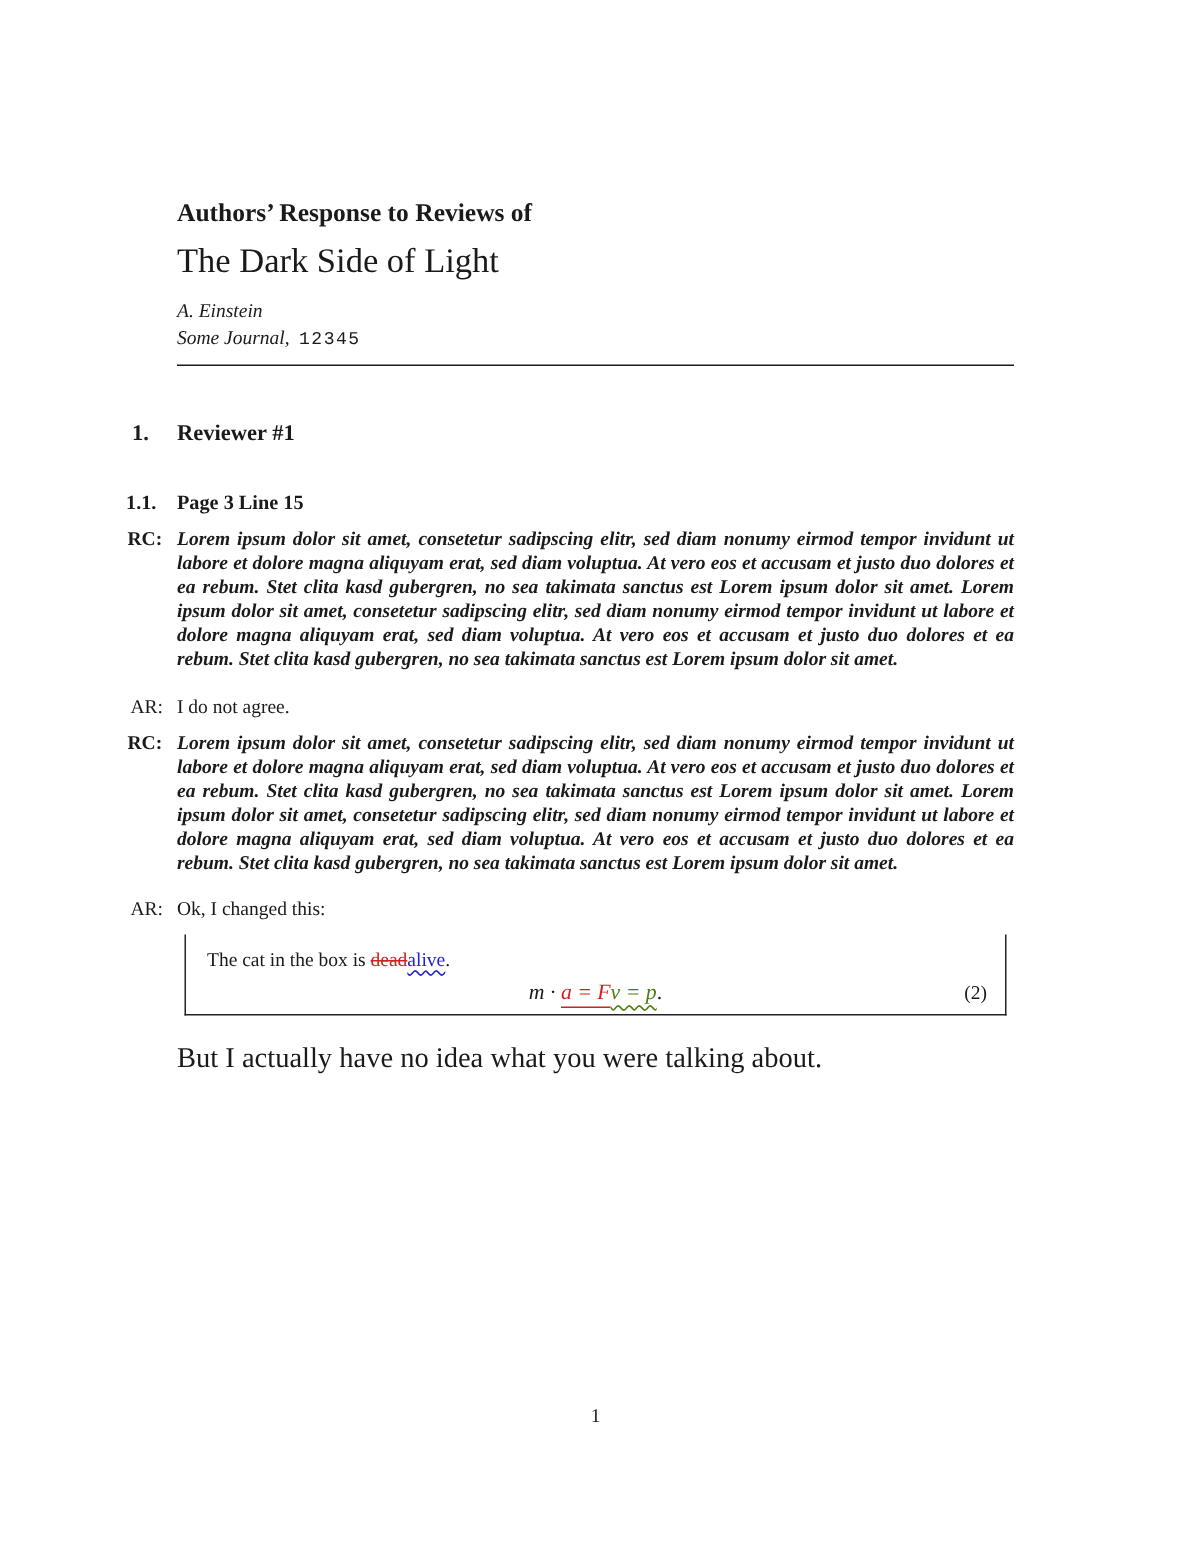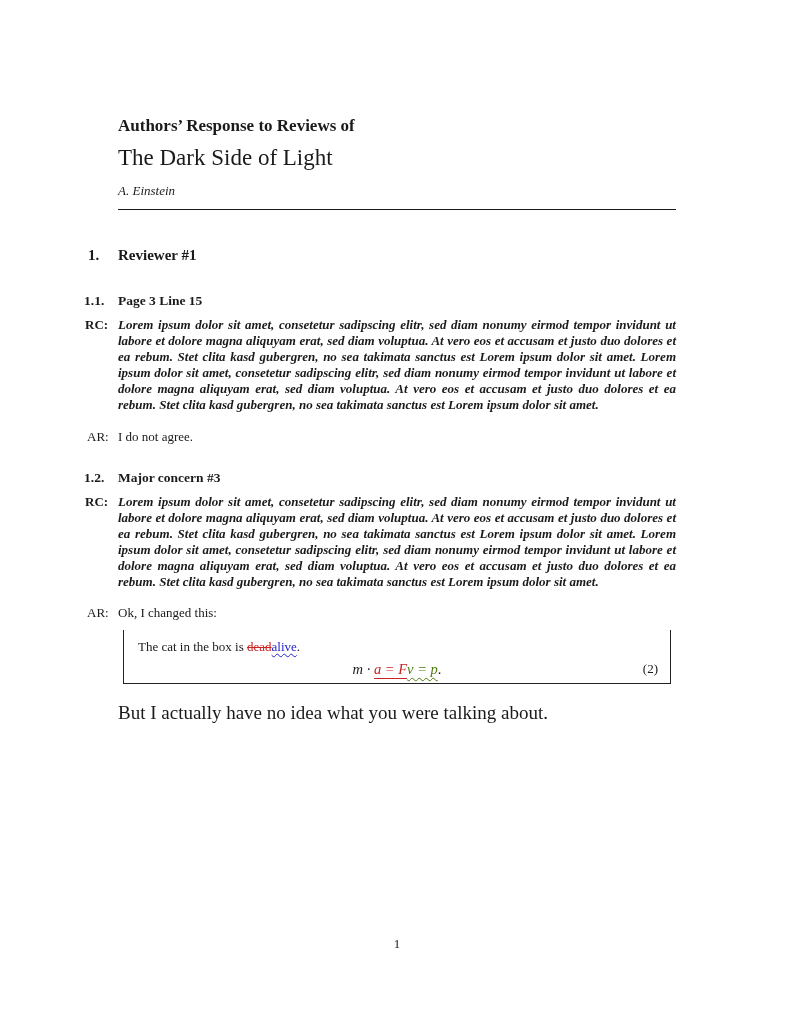--- a/index.html
+++ b/index.html
@@ -8,21 +8,21 @@
     width: 794px;
     height: 1028px;
     background: #ffffff;
     color: #1a1a1a;
     font-family: "Liberation Serif", serif;
     overflow: hidden;
   }
   .content {
     position: absolute;
     left: 118px;
-    top: 0;
+    top: 16px;
     width: 558px;
     padding-top: 117px;
   }
   .resp-title {
     font-size: 17px;
     font-weight: bold;
     line-height: 1.1;
   }
   .paper-title {
     margin-top: 9px;
@@ -174,20 +174,24 @@
 
 <div class="page">
   <div class="content">
 
     <div class="resp-title">Authors’ Response to Reviews of</div>
 
     <div class="paper-title">The Dark Side of Light</div>
 
     <div class="author">A. Einstein</div>
 
+    <div class="journal-line">
+      <span class="journal-name">Some Journal,</span>
+      <span class="ms-id">12345</span>
+    </div>
 
     <div class="rule"></div>
 
 
     <div class="sec">
       <span class="sec-num">1.</span>
       <span class="sec-title">Reviewer #1</span>
     </div>
 
     <div class="subsec">
@@ -198,24 +202,20 @@
     <div class="qa rc-par">
       <span class="qa-label rc" style="font-style:normal;">RC:</span>
       <span>Lorem ipsum dolor sit amet, consetetur sadipscing elitr, sed diam nonumy eirmod tempor invidunt ut labore et dolore magna aliquyam erat, sed diam voluptua. At vero eos et accusam et justo duo dolores et ea rebum. Stet clita kasd gubergren, no sea takimata sanctus est Lorem ipsum dolor sit amet. Lorem ipsum dolor sit amet, consetetur sadipscing elitr, sed diam nonumy eirmod tempor invidunt ut labore et dolore magna aliquyam erat, sed diam voluptua. At vero eos et accusam et justo duo dolores et ea rebum. Stet clita kasd gubergren, no sea takimata sanctus est Lorem ipsum dolor sit amet.</span>
     </div>
 
     <div class="qa ar-row">
       <span class="qa-label ar">AR:</span>
       <span>I do not agree.</span>
     </div>
 
-    <div class="subsec subsec2">
-      <span class="subsec-num">1.2.</span>
-      <span>Major concern #3</span>
-    </div>
 
     <div class="qa rc-par rc-par2">
       <span class="qa-label rc" style="font-style:normal;">RC:</span>
       <span>Lorem ipsum dolor sit amet, consetetur sadipscing elitr, sed diam nonumy eirmod tempor invidunt ut labore et dolore magna aliquyam erat, sed diam voluptua. At vero eos et accusam et justo duo dolores et ea rebum. Stet clita kasd gubergren, no sea takimata sanctus est Lorem ipsum dolor sit amet. Lorem ipsum dolor sit amet, consetetur sadipscing elitr, sed diam nonumy eirmod tempor invidunt ut labore et dolore magna aliquyam erat, sed diam voluptua. At vero eos et accusam et justo duo dolores et ea rebum. Stet clita kasd gubergren, no sea takimata sanctus est Lorem ipsum dolor sit amet.</span>
     </div>
 
     <div class="qa ar-row2 ar-row">
       <span class="qa-label ar">AR:</span>
       <span>Ok, I changed this:</span>
     </div>

